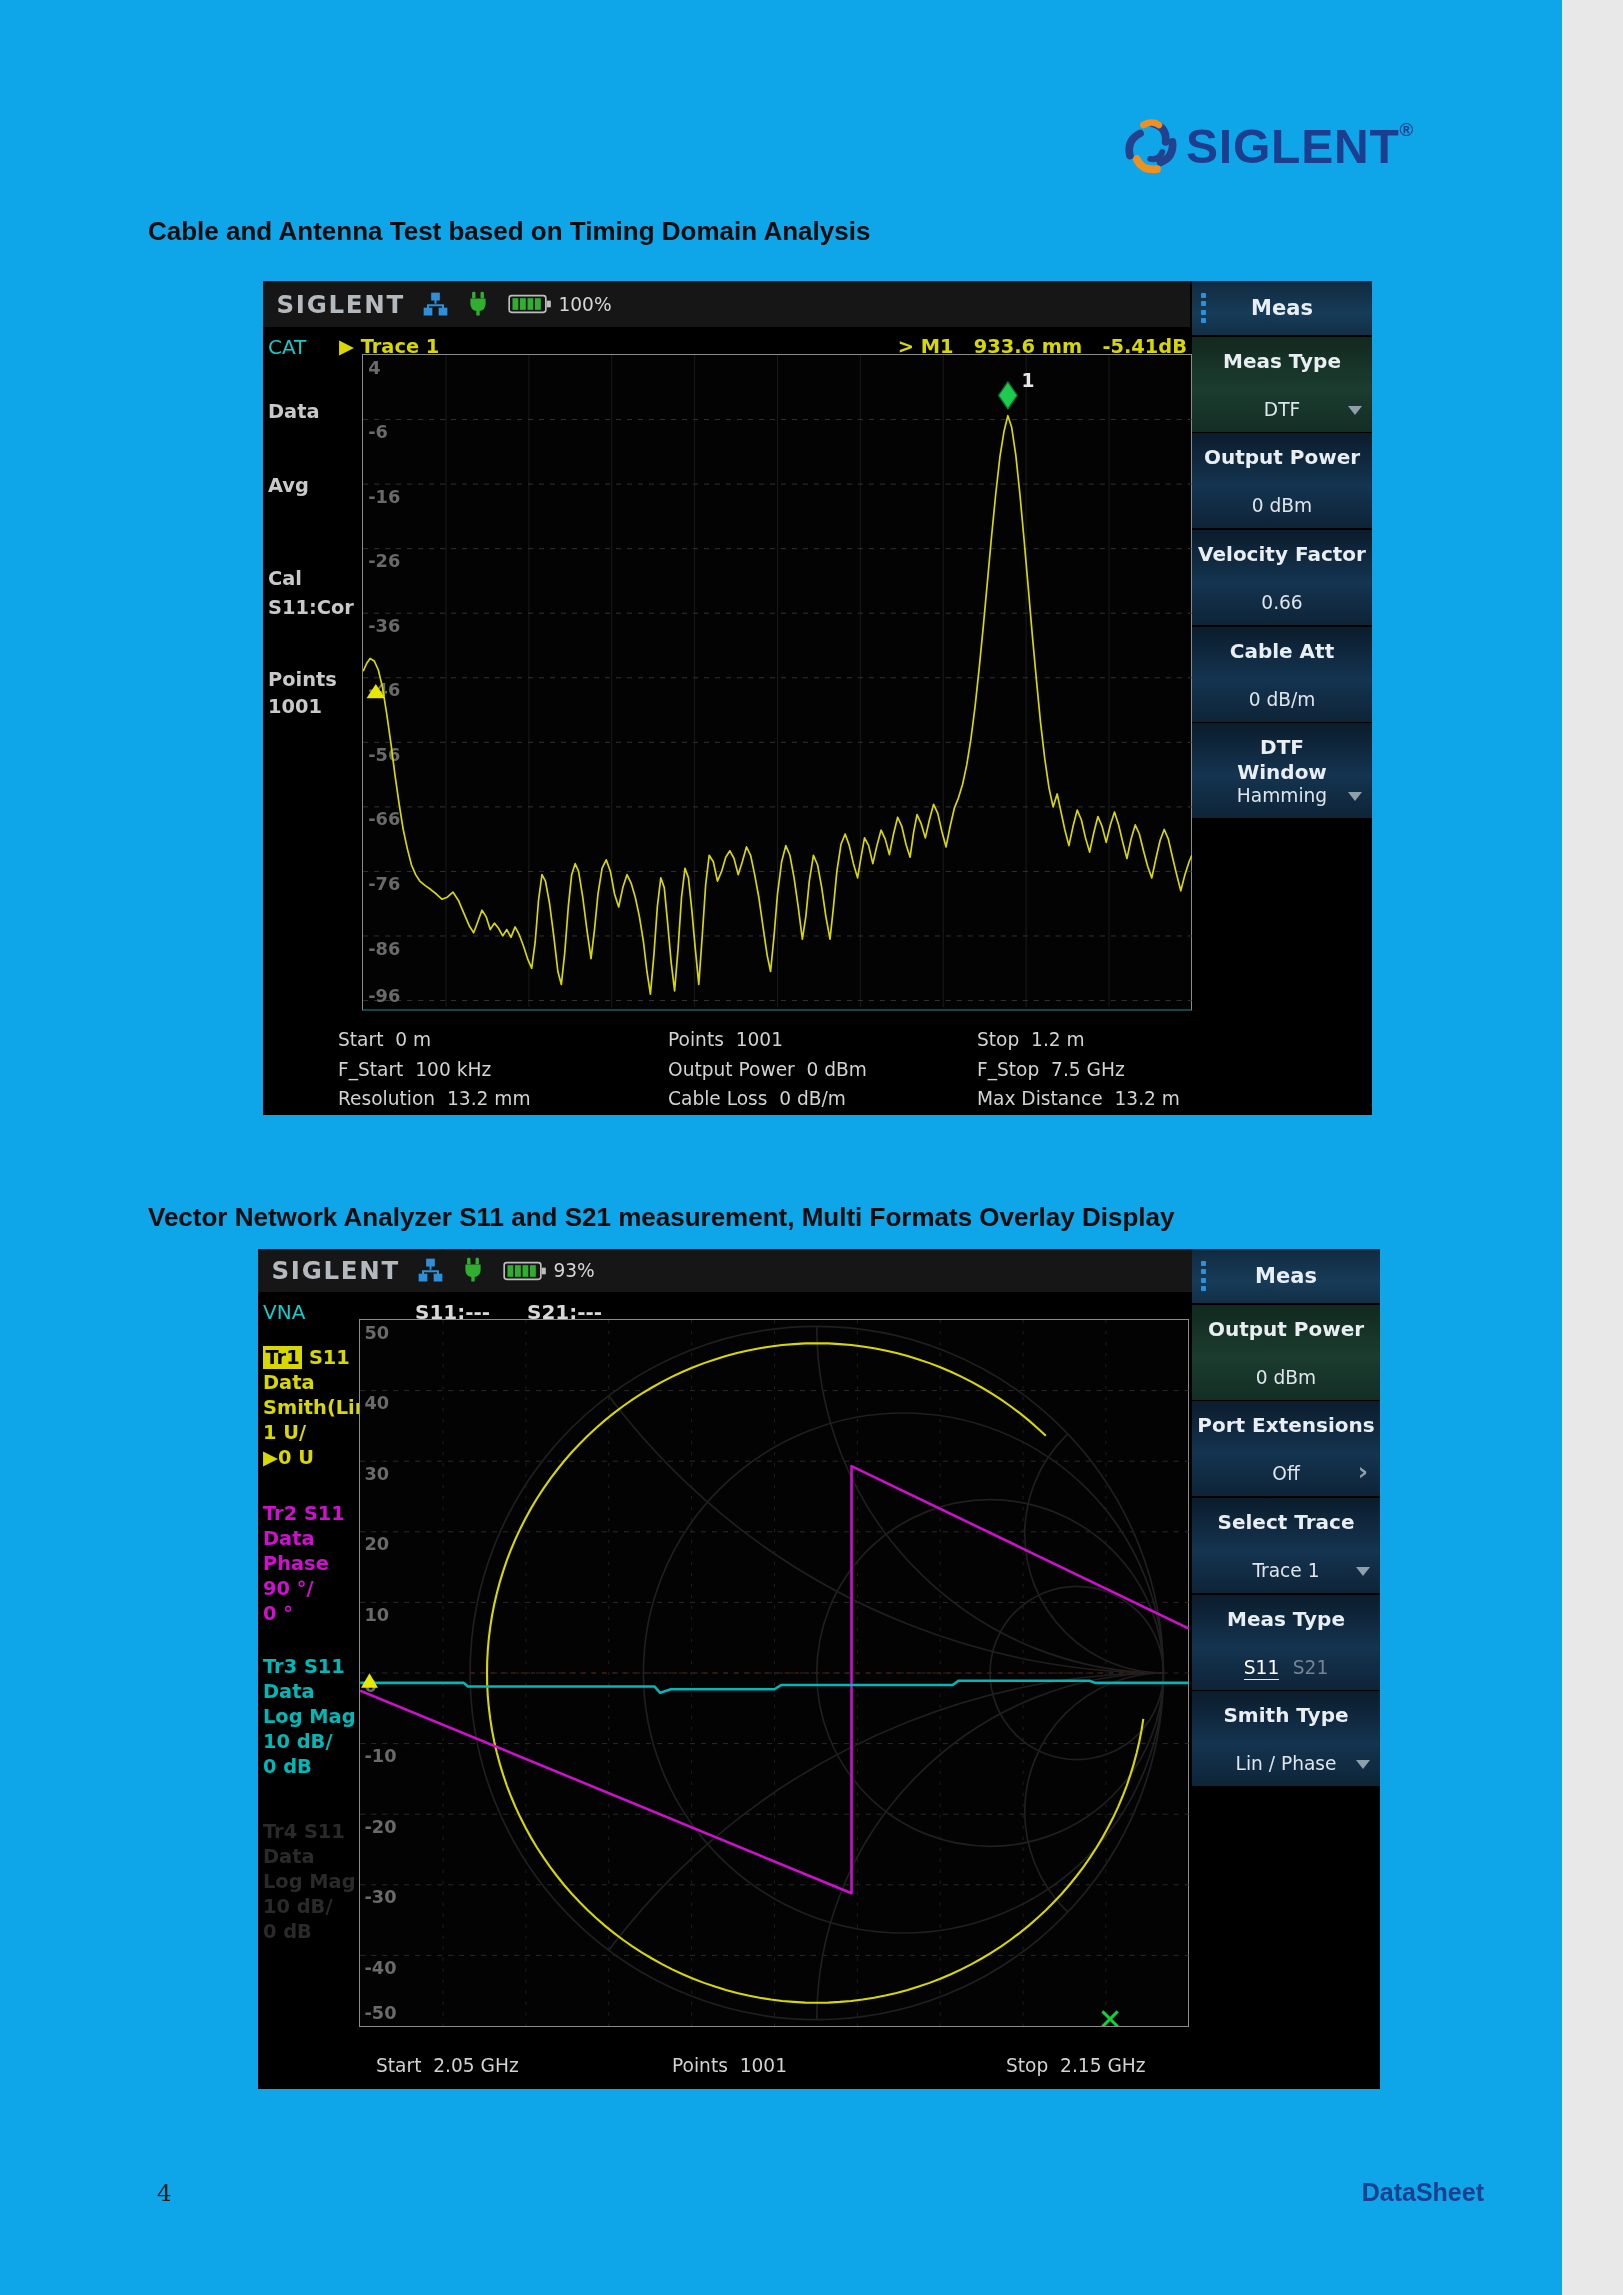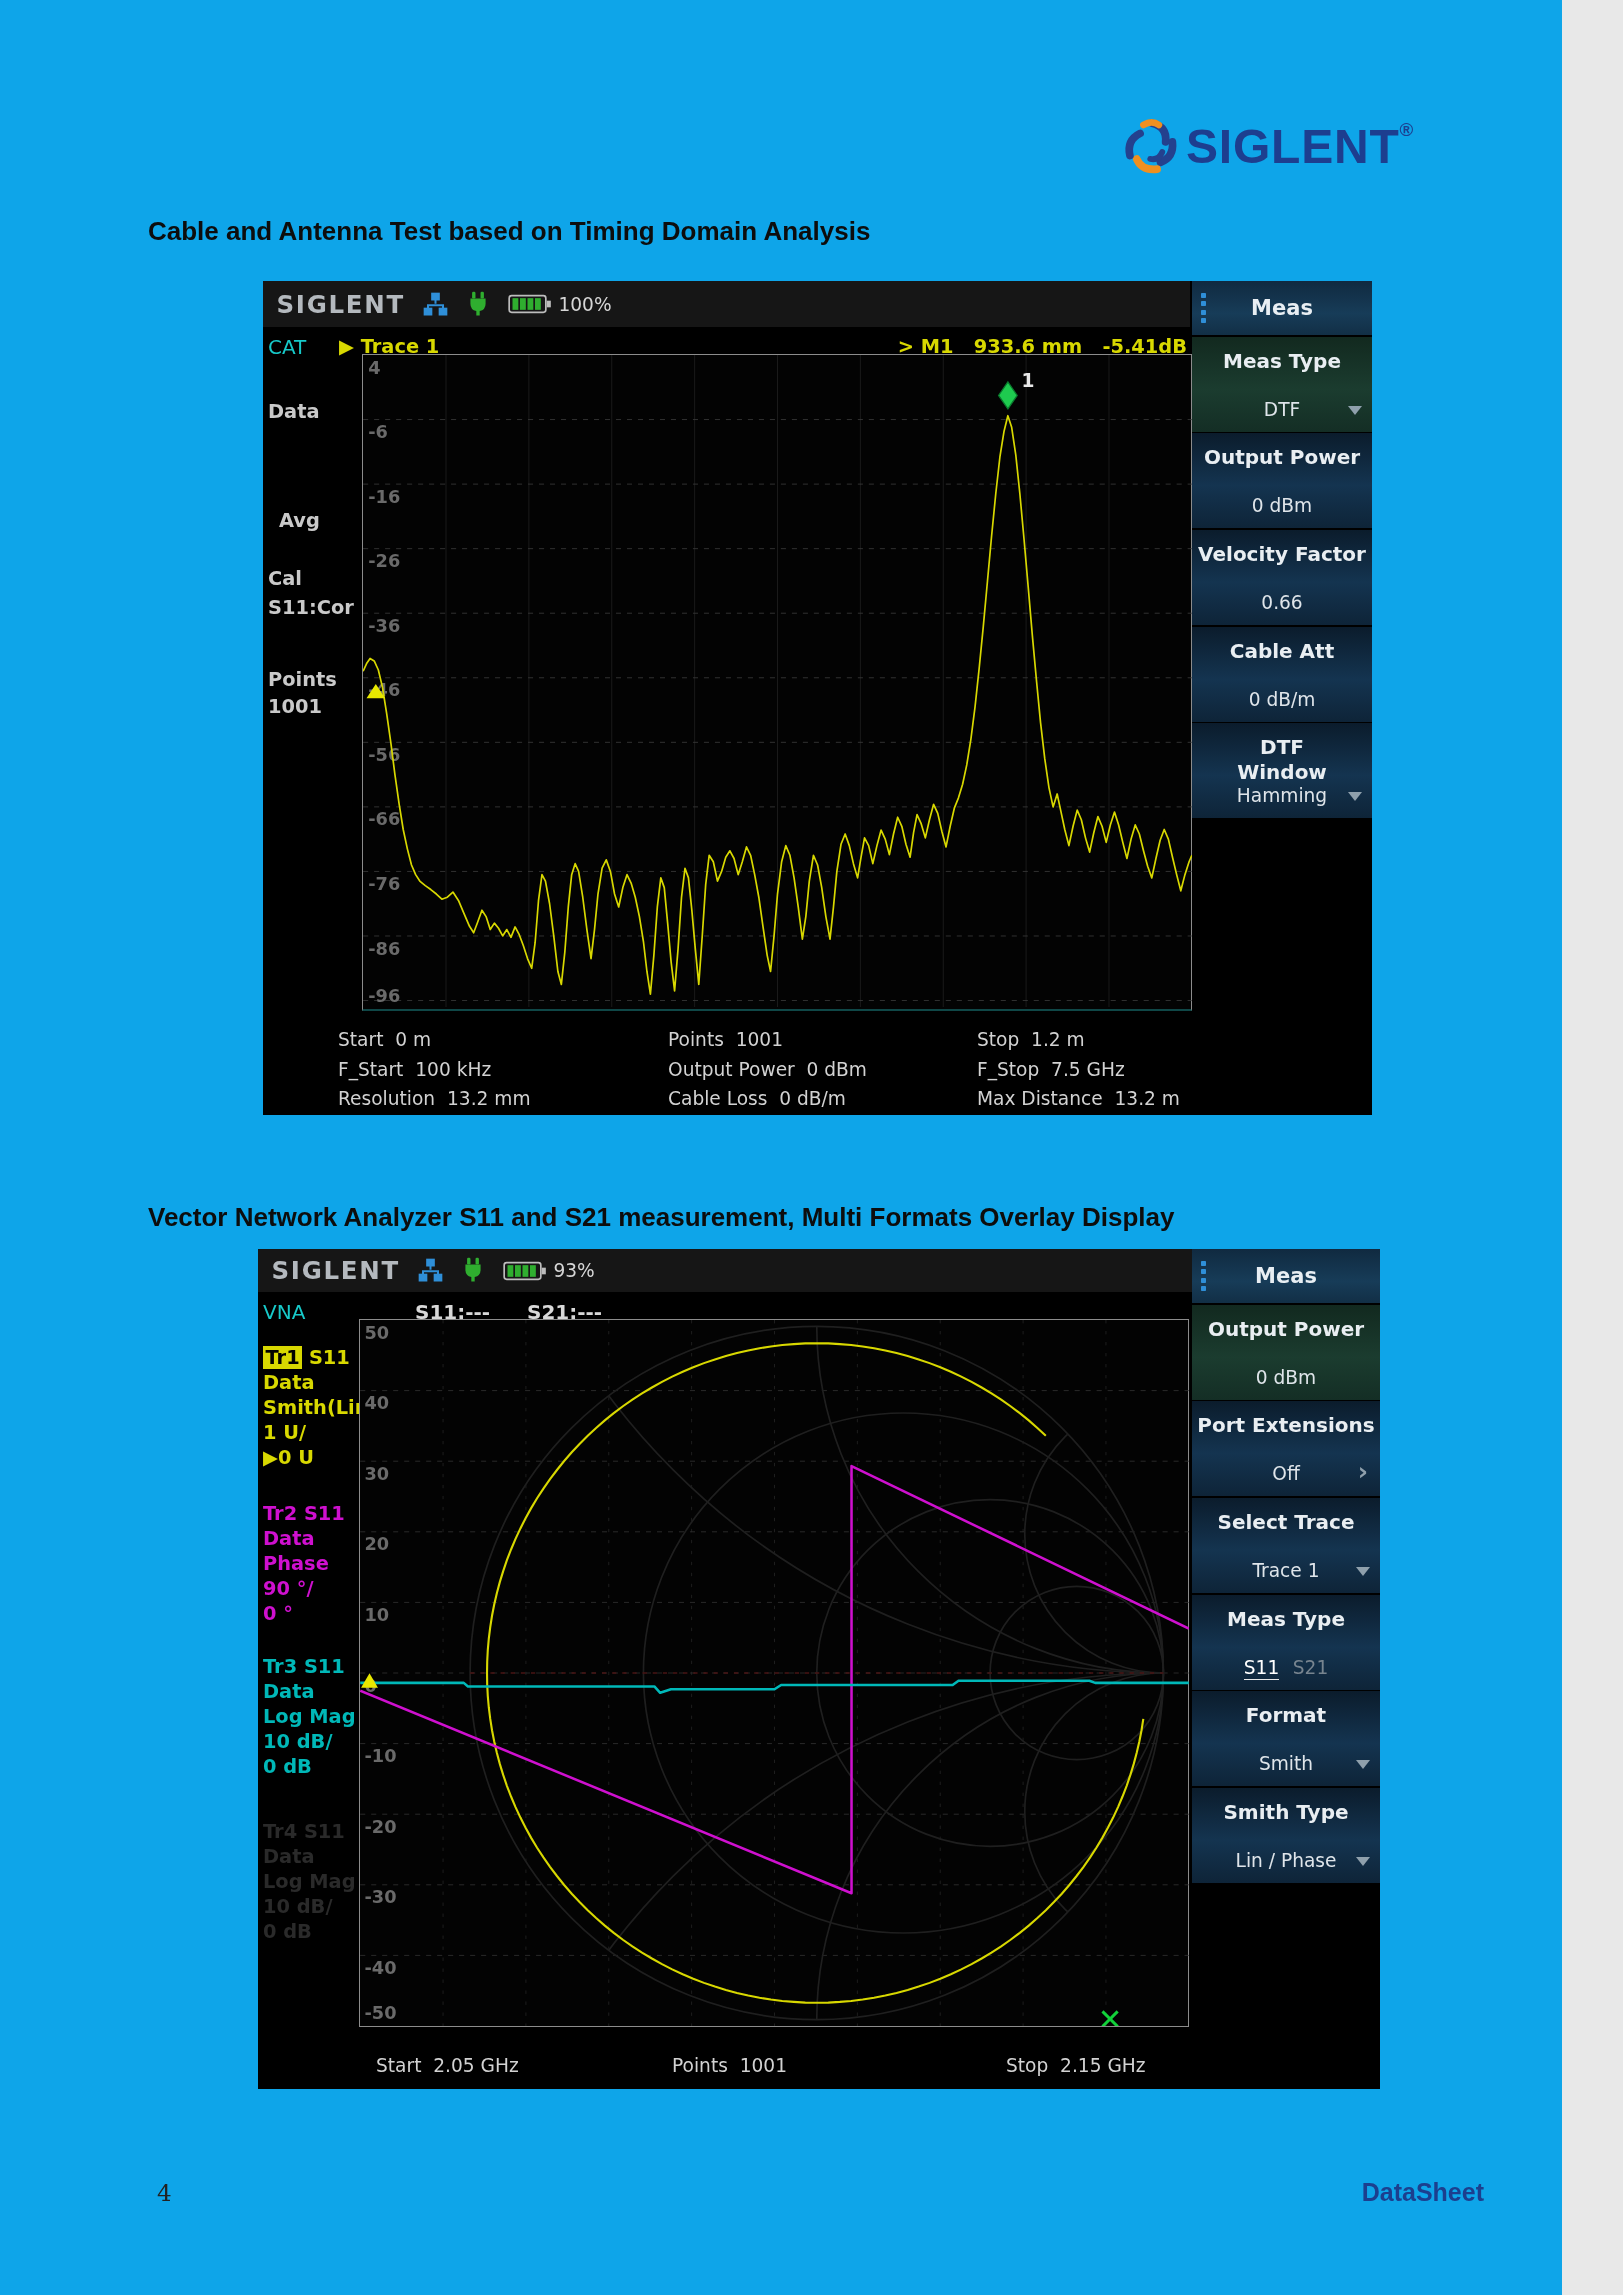--- a/index.html
+++ b/index.html
@@ -109,21 +109,21 @@
         <span class="tb-batt-pct">100%</span>
       </span>
     </div>
 
     <span class="abs mode-label" style="left:5px;top:54px;">CAT</span>
     <span class="abs yellow-text" style="left:76px;top:54px;">▶ Trace 1</span>
     <span class="abs yellow-text" style="left:99px;top:54px;width:825px;text-align:right;">&gt; M1   933.6 mm   -5.41dB</span>
 
     <div id="leftLabels1">
         <span class="abs left-label" style="left: 5px; top: 119px;">Data</span>
-        <span class="abs left-label" style="left: 16px; top: 193px; margin-top: 35px;">Avg</span>
+        <span class="abs left-label" style="left: 5px; top: 193px;">Avg</span>
         <span class="abs left-label" style="left: 5px; top: 286px;">Cal</span>
         <span class="abs left-label" style="left: 5px; top: 315px;">S11:Cor</span>
         <span class="abs left-label" style="left: 5px; top: 387px;">Points</span>
         <span class="abs left-label" style="left: 5px; top: 414px;">1001</span>
       </div>
 
     <div class="plot plot1" id="plot1" style="left:99px;top:73px;width:830px;height:657px;">
         <svg width="829" height="652" viewBox="0 0 980 771">
           <line x1="98" y1="0" x2="98" y2="771" stroke="#1f1f1f" stroke-width="1"></line>
           <line x1="196" y1="0" x2="196" y2="771" stroke="#1f1f1f" stroke-width="1"></line>
@@ -365,25 +365,20 @@
         <div class="menu-item">
           <div class="mi-label">Select Trace</div>
           <div class="mi-value">Trace 1</div>
           <div class="mi-arrow"></div>
         </div>
         <div class="menu-item">
           <div class="mi-label">Meas Type</div>
           <div class="mi-value"><span class="v-underline">S11</span><span class="v-dim">S21</span></div>
         </div>
         <div class="menu-item">
-          <div class="mi-label">Format</div>
-          <div class="mi-value">Smith</div>
-          <div class="mi-arrow"></div>
-        </div>
-        <div class="menu-item">
           <div class="mi-label">Smith Type</div>
           <div class="mi-value">Lin / Phase</div>
           <div class="mi-arrow"></div>
         </div>
       </div>
   </div>
 
   <span class="abs footer-num" style="left:157px;top:2180px;">4</span>
   <span class="abs footer-brand" style="left:1332px;top:2178px;width:152px;text-align:right;">DataSheet</span>
 </div>

